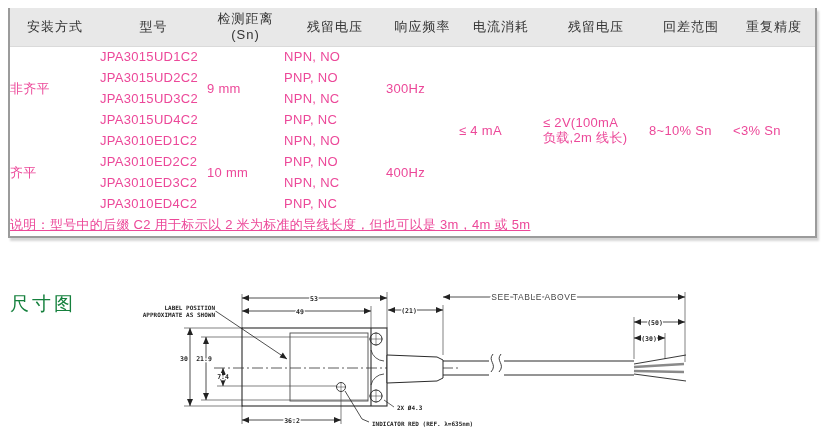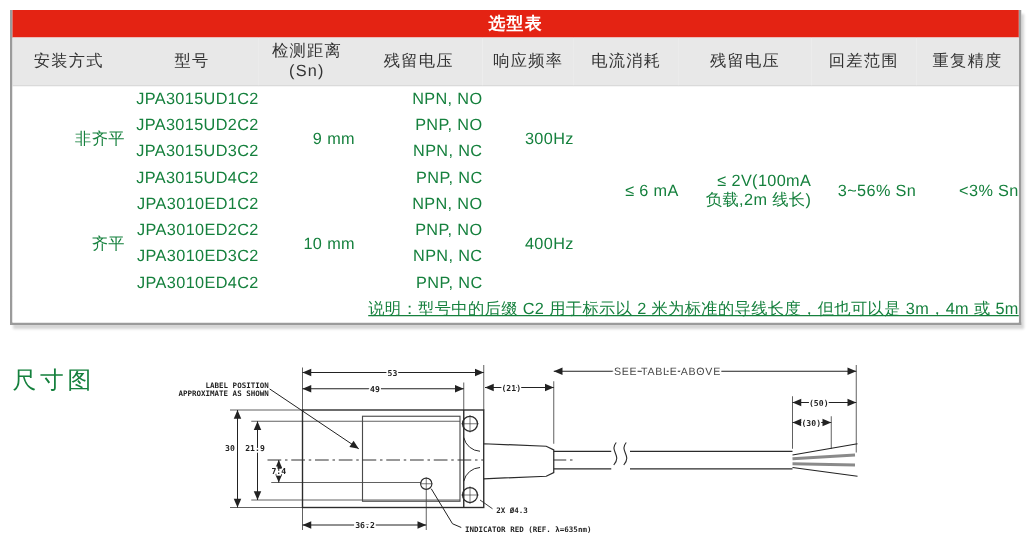--- a/index.html
+++ b/index.html
@@ -16,21 +16,21 @@
     height:22px;line-height:22px;background:#e42313;color:#ffffff;
     text-align:center;font-size:13.5px;font-weight:bold;letter-spacing:1px;
   }
   table.sel{border-collapse:collapse;table-layout:fixed;width:100%;}
   table.sel th{
     background:#e8e8e8;font-weight:normal;font-size:13px;color:#333;
     height:38px;padding:0;line-height:1.25;letter-spacing:1px;
     border-bottom:1px solid #dadada;
   }
   table.sel td{
-    font-size:13px;color:#15803d;text-align:right;height:21px;
+    font-size:13px;color:#ec4899;text-align:left;height:21px;
     padding:0;line-height:1.15;letter-spacing:.3px;background:#fff;
   }
   td.model-cell{letter-spacing:.5px;}
   td.note-cell{
     text-align:left;height:25px;font-size:13px;color:#3c3c3c;
     padding:2px 4px;letter-spacing:.5px;text-decoration:underline;
   }
   .two-line span{display:block;}
   .dim-title{
     position:absolute;left:10px;top:291px;font-size:19px;color:#15803d;
@@ -48,21 +48,20 @@
   .anntext-r{text-anchor:end;}
   .seetext{
     font-family:"Liberation Sans",sans-serif;font-size:8.5px;fill:#474747;
     text-anchor:middle;letter-spacing:.6px;paint-order:stroke;stroke:#ffffff;stroke-width:3px;
   }
 </style>
 </head>
 <body>
 
 <div class="sel-wrap">
-  <div class="title-bar">选型表</div>
   <table class="sel">
     <colgroup>
       <col style="width:90px">
         <col style="width:107px">
         <col style="width:77px">
       <col style="width:102px">
         <col style="width:73px">
         <col style="width:84px">
       <col style="width:106px">
         <col style="width:84px">
@@ -84,26 +83,26 @@
         <th>重复精度</th>
       </tr>
     </thead>
     <tbody>
       <tr>
         <td rowspan="4">非齐平</td>
         <td class="model-cell">JPA3015UD1C2</td>
         <td rowspan="4">9 mm</td>
         <td>NPN, NO</td>
         <td rowspan="4">300Hz</td>
-        <td rowspan="8">≤ 6 mA</td>
+        <td rowspan="8">≤ 4 mA</td>
         <td rowspan="8" class="two-line">
             <span>≤ 2V(100mA</span>
             <span>负载,2m 线长)</span>
           </td>
-        <td rowspan="8">3~56% Sn</td>
+        <td rowspan="8">8~10% Sn</td>
         <td rowspan="8">&lt;3% Sn</td>
       </tr>
       <tr>
         <td class="model-cell">JPA3015UD2C2</td>
         <td>PNP, NO</td>
       </tr>
       <tr>
         <td class="model-cell">JPA3015UD3C2</td>
         <td>NPN, NC</td>
       </tr>

